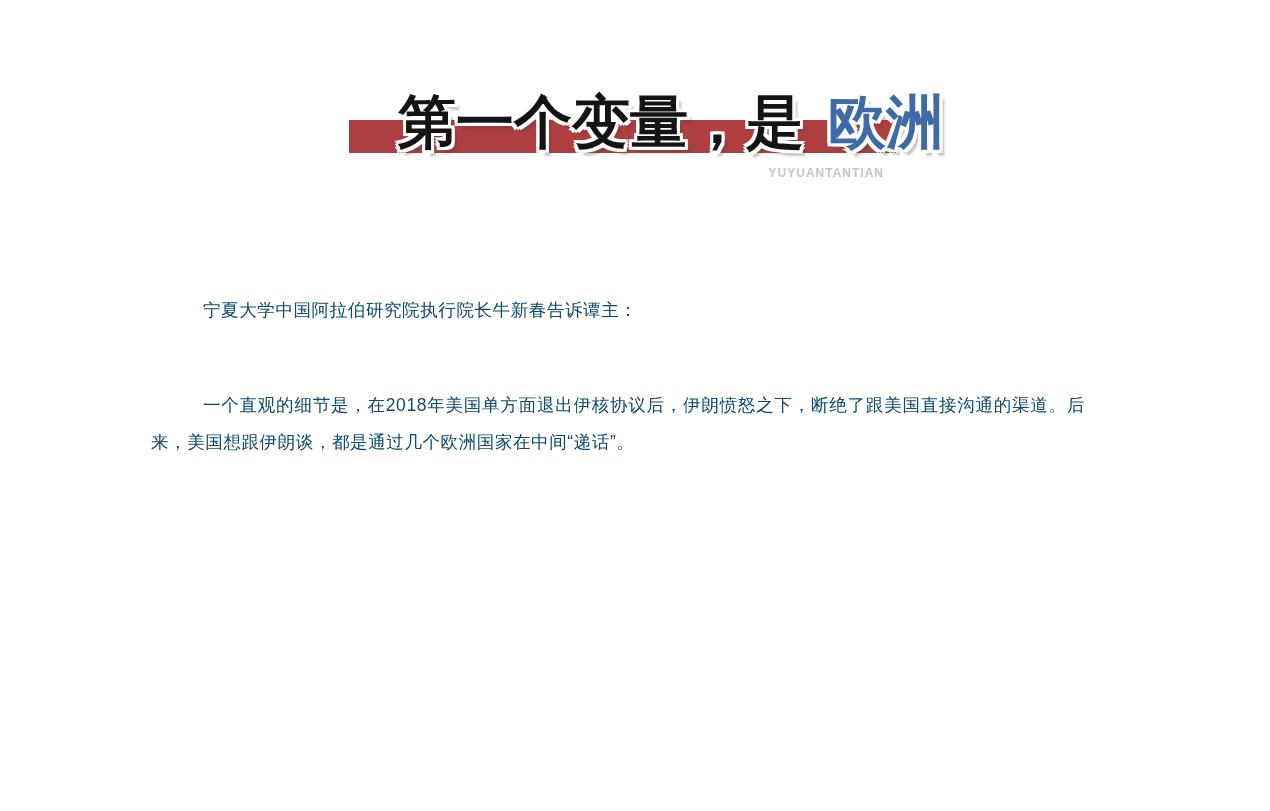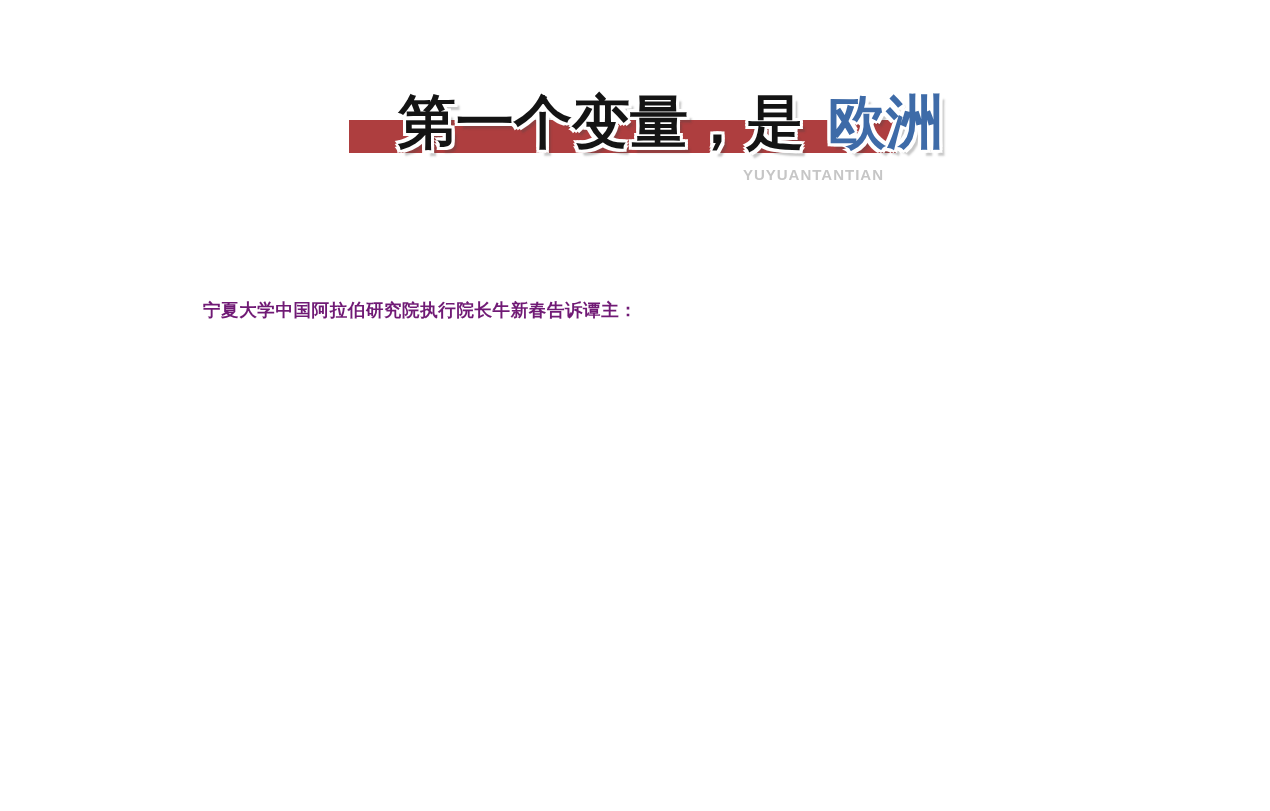--- a/index.html
+++ b/index.html
@@ -46,42 +46,41 @@
        5px  6px 2px rgba(70,70,70,0.30);
   }
   .banner-title .t-black { color: #141414; }
   .banner-title .t-blue  { color: #3e6ba8; }
   .banner-watermark {
     position: absolute;
     left: 337px;
     top: 142px;
     width: 547px;
     text-align: right;
-    font-size: 15px;
+    font-size: 12px;
     font-weight: 600;
     letter-spacing: 1px;
     color: #c6c6c6;
   }
 
   
   .article {
     position: absolute;
     left: 115px;
     top: 256px;
     width: 982px;
   }
   .article p {
     font-size: 17.5px;
     line-height: 37px;
     letter-spacing: 0.6px;
-    color: #701a75;
+    color: #0c4a6e;
     text-indent: 52px;
     text-align: justify;
     margin: 0 0 34px 0;
-    font-weight: bold;
   }
   .article p.bold {
     font-weight: 700;
     color: #353535;
   }
 
   
   .bottom-strip {
     position: absolute;
     left: 0;
@@ -98,17 +97,18 @@
 <div class="page">
 
   <div class="banner">
     <div class="banner-band"></div>
     <h1 class="banner-title"><span class="t-black">第一个变量，是</span><span class="t-blue">欧洲</span></h1>
     <div class="banner-watermark">YUYUANTANTIAN</div>
   </div>
 
   <div class="article">
     <p>宁夏大学中国阿拉伯研究院执行院长牛新春告诉谭主：</p>
+    <p>一个直观的细节是，在2018年美国单方面退出伊核协议后，伊朗愤怒之下，断绝了跟美国直接沟通的渠道。后来，美国想跟伊朗谈，都是通过几个欧洲国家在中间“递话”。</p>
   </div>
 
   <div class="bottom-strip"></div>
 
 </div>
 
 </body></html>

